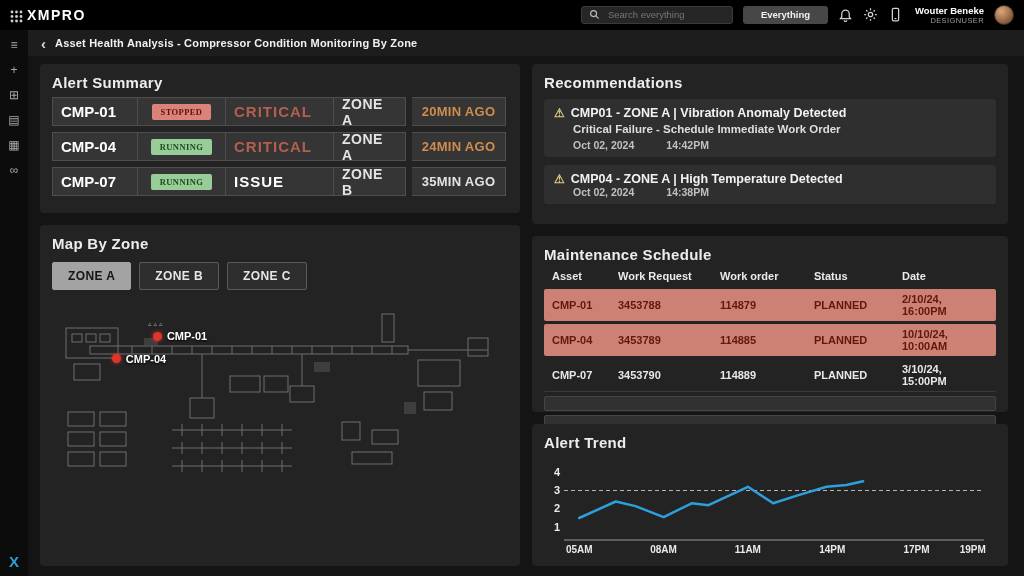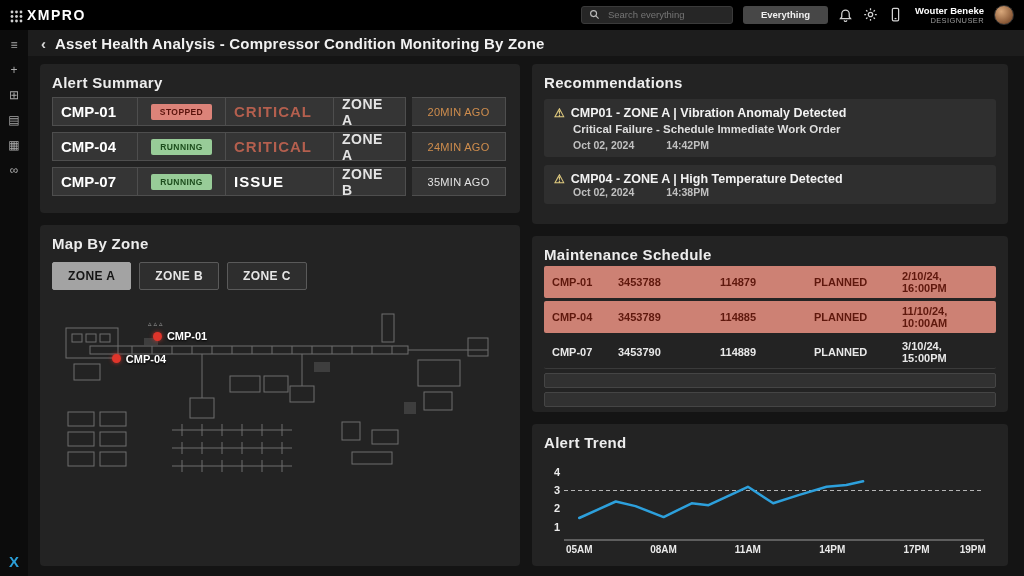--- a/index.html
+++ b/index.html
@@ -26,38 +26,38 @@
   .user-role{font-size:7.5px;color:#9a9a9a;letter-spacing:.4px;}
   .avatar{width:20px;height:20px;border-radius:50%;background:radial-gradient(circle at 35% 30%, #d9a87b, #8a5a38 70%, #5f3a22);border:1px solid #333;}
   
   .sidebar{position:absolute;top:30px;left:0;bottom:0;width:28px;background:#0c0c0c;display:flex;flex-direction:column;align-items:center;padding:9px 0 6px;gap:13px;z-index:9;}
   .sb-icon{color:#a9a9a9;font-size:12px;line-height:1;cursor:pointer;}
   .sb-spacer{flex:1;}
   .x-logo{color:#2b9fd8;font-weight:bold;font-size:15px;}
   
   .crumbbar{position:absolute;top:30px;left:28px;right:0;height:26px;background:#1d1d1d;display:flex;align-items:center;gap:9px;padding:0 13px;}
   .back{color:#d8d8d8;font-size:15px;font-weight:bold;line-height:1;cursor:pointer;}
-  .crumb{font-size:15px;font-weight:bold;color:#f2f2f2;letter-spacing:.2px;}
+  .crumb{font-size:11px;font-weight:bold;color:#f2f2f2;letter-spacing:.2px;}
   
   .content{position:absolute;top:56px;left:28px;right:0;bottom:0;display:flex;gap:12px;padding:8px 16px 10px 12px;}
   .col-left{width:480px;display:flex;flex-direction:column;gap:12px;}
   .col-right{flex:1;display:flex;flex-direction:column;gap:12px;min-width:0;}
   .panel{background:#232323;border-radius:4px;padding:10px 12px;}
   .panel h2{margin:0;font-size:15px;color:#ededed;letter-spacing:.3px;}
   
   #alert-summary{height:150px;padding-left:12px;}
   .alert-row{display:flex;align-items:stretch;height:29px;margin-top:6px;cursor:pointer;}
   .cell{display:flex;align-items:center;background:#353535;border:1px solid #4e4e4e;padding:0 8px;}
   .cell+.cell{border-left:none;}
   .c-asset{width:86px;font-size:15px;font-weight:bold;color:#fff;}
   .c-badge{width:88px;justify-content:center;}
   .c-sev{width:108px;font-size:15px;font-weight:bold;letter-spacing:1px;}
   .c-zone{width:72px;justify-content:center;font-size:14px;font-weight:bold;color:#e3e3e3;letter-spacing:.5px;}
-  .c-time{width:94px;margin-left:6px;border-left:1px solid #4e4e4e;justify-content:center;font-size:11px;font-weight:normal;letter-spacing:.3px;}
-  .badge{font-size:8.5px;font-weight:bold;padding:3px 9px;border-radius:2px;letter-spacing:.4px;}
+  .c-time{width:94px;margin-left:6px;border-left:1px solid #4e4e4e;justify-content:center;font-size:13px;font-weight:bold;letter-spacing:.3px;}
+  .badge{font-size:8.5px;font-weight:bold;padding:3px 9px;border-radius:2px;letter-spacing:.4px;font-family:Liberation Serif, serif;}
   .badge.stopped{background:#dc8379;color:#5a130c;}
   .badge.running{background:#98cc98;color:#1d4d1d;}
   .sev-critical{color:#b45f4e;}
   .sev-issue{color:#ffffff;}
   .time-warn{color:#cf8d4d;}
   .time-plain{color:#e3e3e3;}
   
   #map-panel{flex:1;display:flex;flex-direction:column;}
   .tabs{display:flex;gap:8px;margin-top:10px;}
   .tab{padding:6px 15px;font-size:12px;font-weight:bold;background:#2e2e2e;color:#e6e6e6;border:1px solid #5a5a5a;border-radius:2px;font-family:inherit;letter-spacing:.4px;cursor:pointer;}
@@ -283,33 +283,40 @@
         </div>
         <div class="rec-date">
           <span>Oct 02, 2024</span>
           <span>14:38PM</span>
         </div>
       </div>
     </div>
 
     <div class="panel" id="maintenance">
       <h2>Maintenance Schedule</h2>
+      <div class="mt-grid mt-header">
+        <span>Asset</span>
+        <span>Work Request</span>
+        <span>Work order</span>
+        <span>Status</span>
+        <span>Date</span>
+      </div>
       <div class="mt-grid mt-row hl">
         <span>CMP-01</span>
         <span>3453788</span>
         <span>114879</span>
         <span>PLANNED</span>
         <span>2/10/24, 16:00PM</span>
       </div>
       <div class="mt-grid mt-row hl">
         <span>CMP-04</span>
         <span>3453789</span>
         <span>114885</span>
         <span>PLANNED</span>
-        <span>11/10/24, 10:00AM</span>
+        <span>10/10/24, 10:00AM</span>
       </div>
       <div class="mt-grid mt-row plain">
         <span>CMP-07</span>
         <span>3453790</span>
         <span>114889</span>
         <span>PLANNED</span>
         <span>3/10/24, 15:00PM</span>
       </div>
       <div class="mt-empty"></div>
       <div class="mt-empty"></div>

